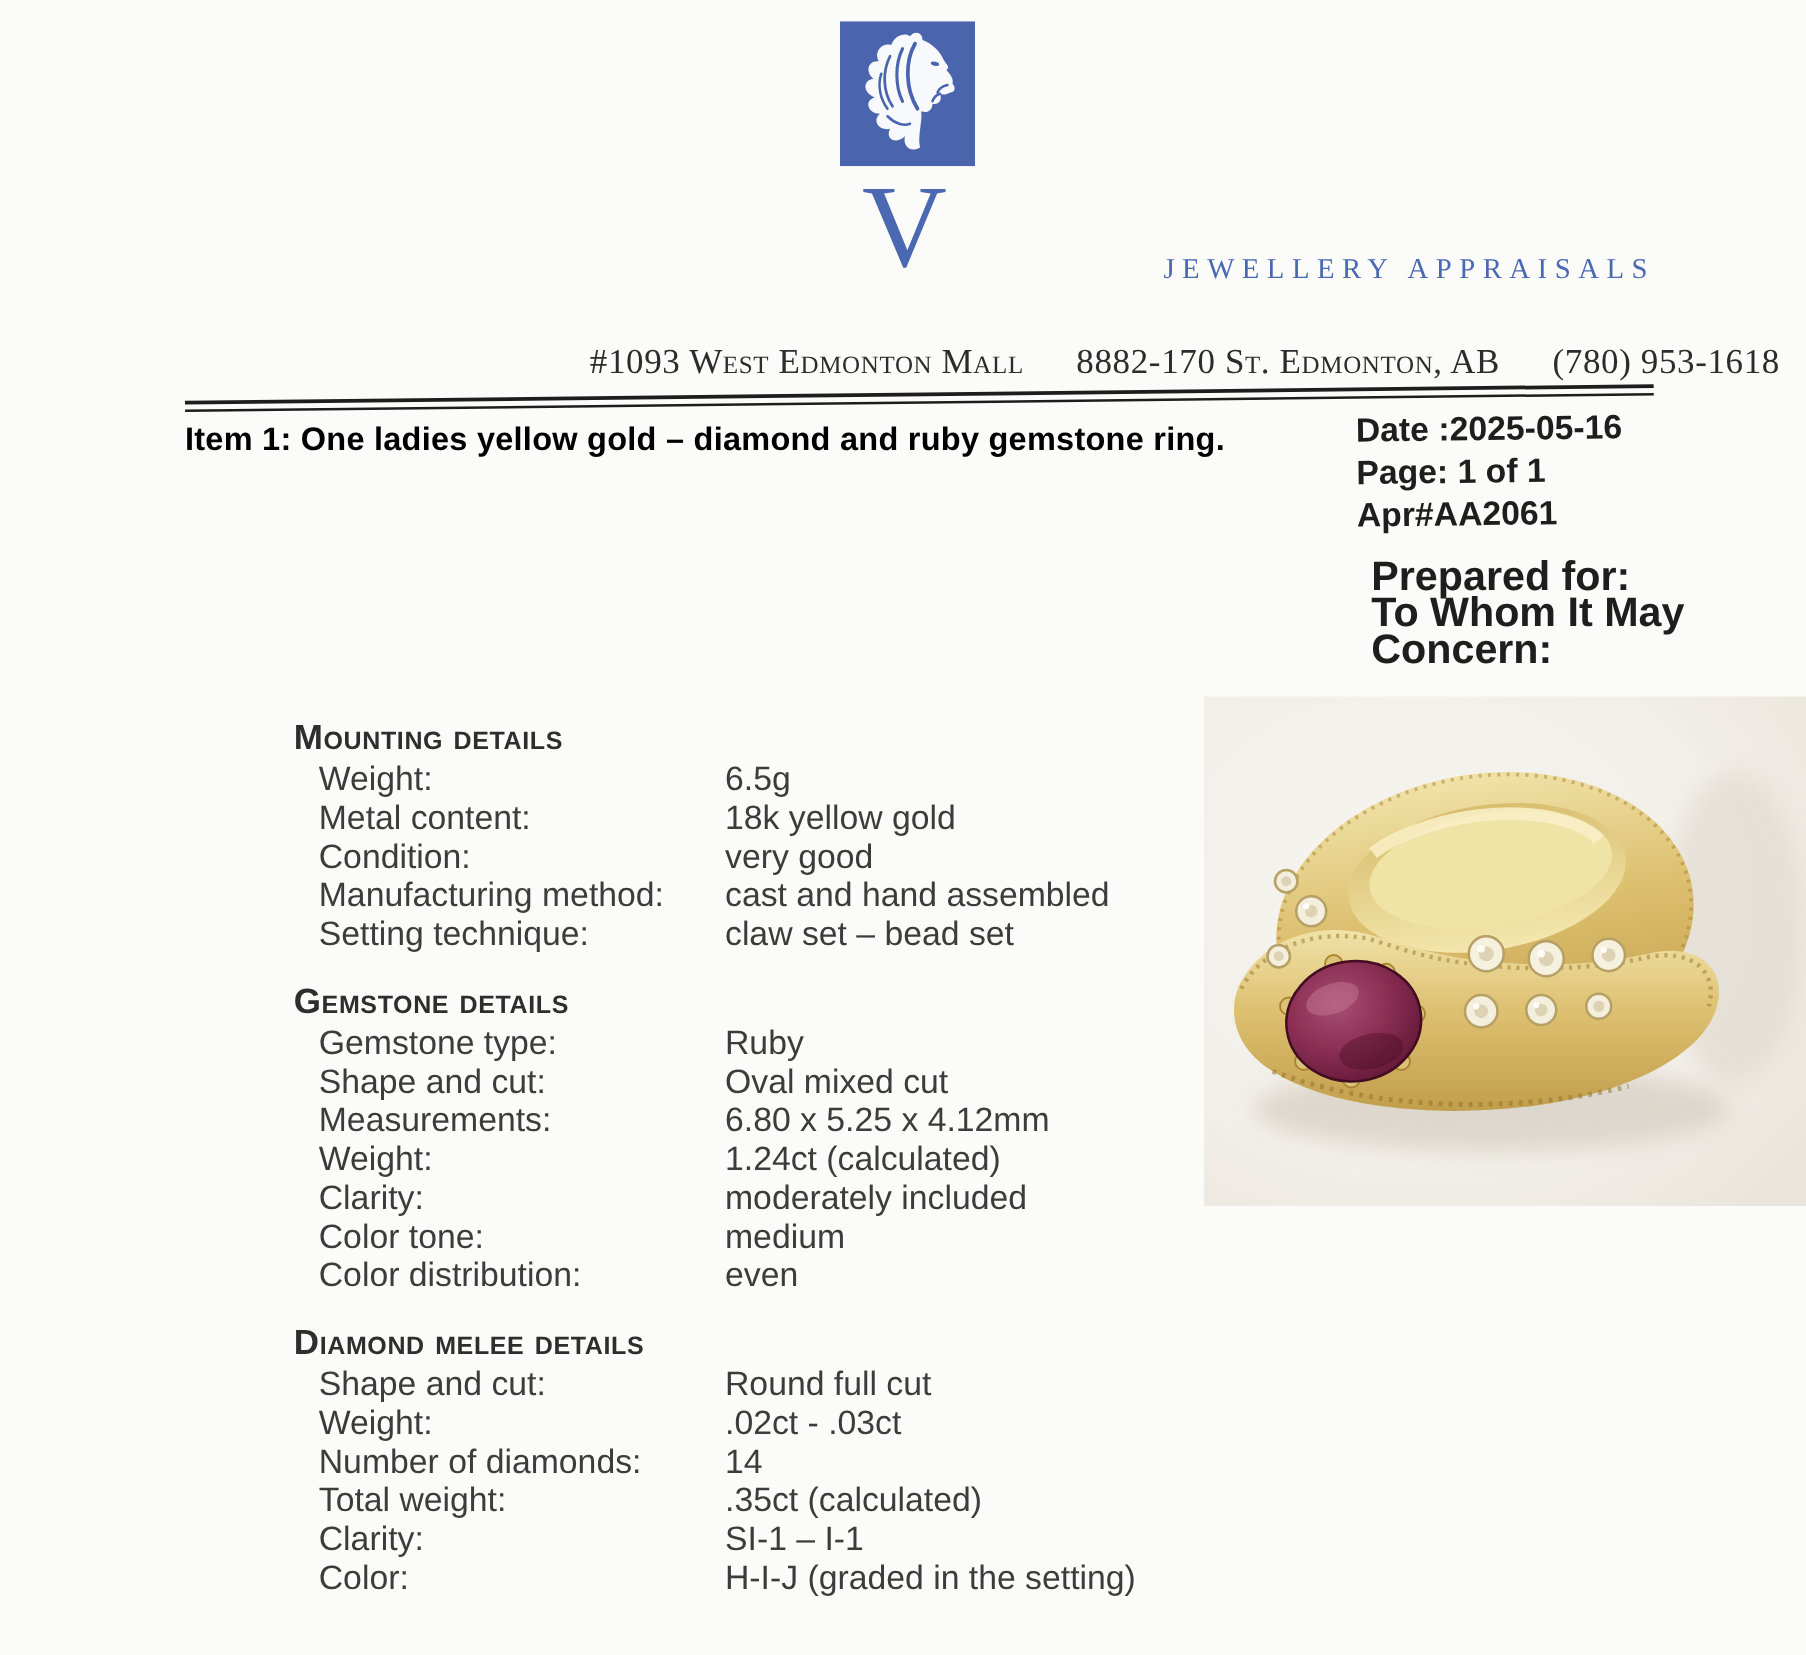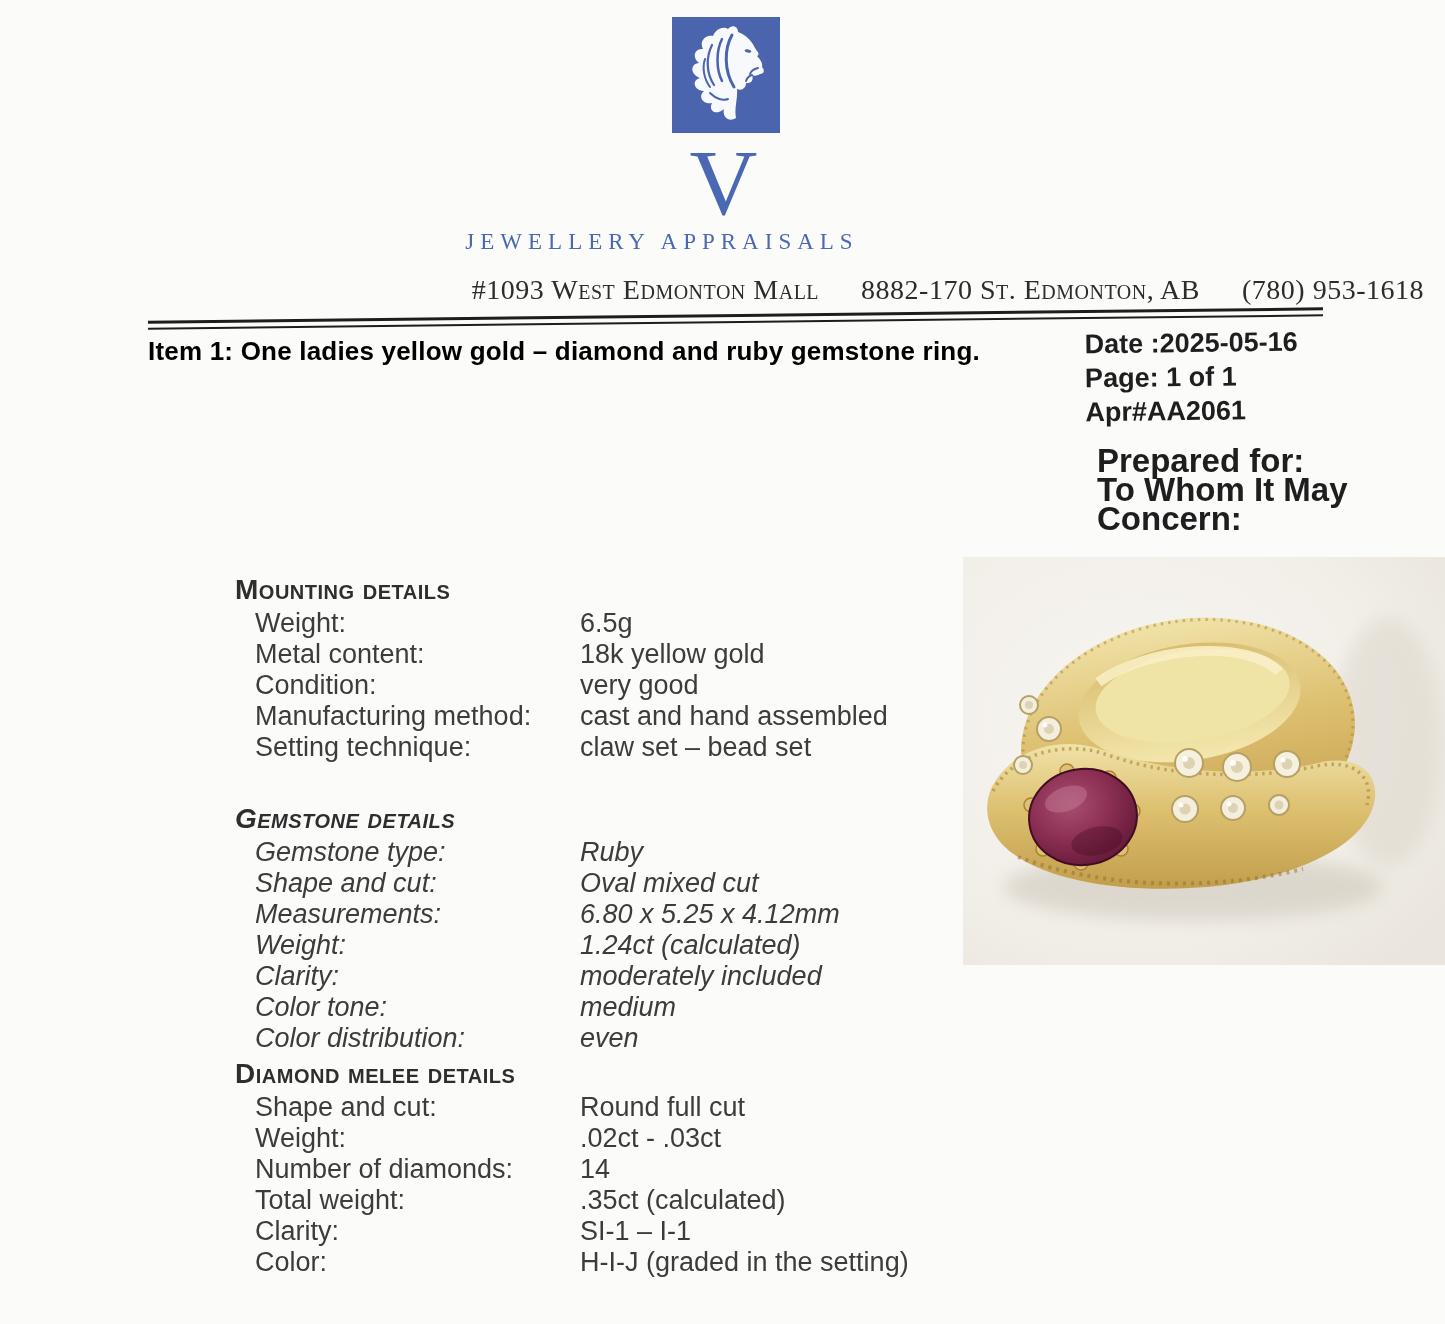--- a/index.html
+++ b/index.html
@@ -13,21 +13,21 @@
   
   .logo-square{position:absolute;left:672px;top:17px;width:108px;height:116px;}
   .wordmark{
     position:absolute;left:0;top:128px;width:1445px;
     display:flex;justify-content:center;align-items:baseline;
     font-family:"Liberation Serif",serif;color:#4a69b2;
   }
   .wordmark .main{font-size:70px;letter-spacing:13px;}
   .wordmark .big-v{font-size:94px;letter-spacing:0;margin-left:2px;}
   .tagline{
-    position:absolute;left:0;top:229px;width:1324px;text-align:center;
+    position:absolute;left:0;top:202px;width:1324px;text-align:right;
     font-family:"Liberation Serif",serif;font-size:23px;letter-spacing:6px;
     color:#4a69b2;
   }
 
   
   .address{
     position:absolute;left:0;top:274px;width:1445px;text-align:right;
     font-family:"Liberation Serif",serif;font-variant:small-caps;
     font-size:28px;color:#2c2c2c;letter-spacing:0.5px;
   }
@@ -52,21 +52,21 @@
     position:absolute;left:1097px;top:446px;
     font-size:33px;font-weight:bold;color:#1e1e1e;line-height:29px;
   }
 
   
   .photo{position:absolute;left:963px;top:557px;width:482px;height:408px;}
 
   
   .sec{position:absolute;left:235px;width:740px;}
   .sec-1{top:574px;}
-  .sec-2{top:803px;font-style:italic;}
+  .sec-2{top:785px;}
   .sec-3{top:1058px;}
   .sec-title{
     font-variant:small-caps;font-weight:600;font-size:28px;color:#2e2e2e;
     letter-spacing:0.5px;line-height:32px;margin-bottom:2px;
   }
   .row{padding-left:20px;line-height:31px;font-size:27px;color:#3c3c3c;white-space:nowrap;}
   .row .lbl{display:inline-block;width:325px;}
   .row .val{display:inline-block;}
 </style>
 </head>

